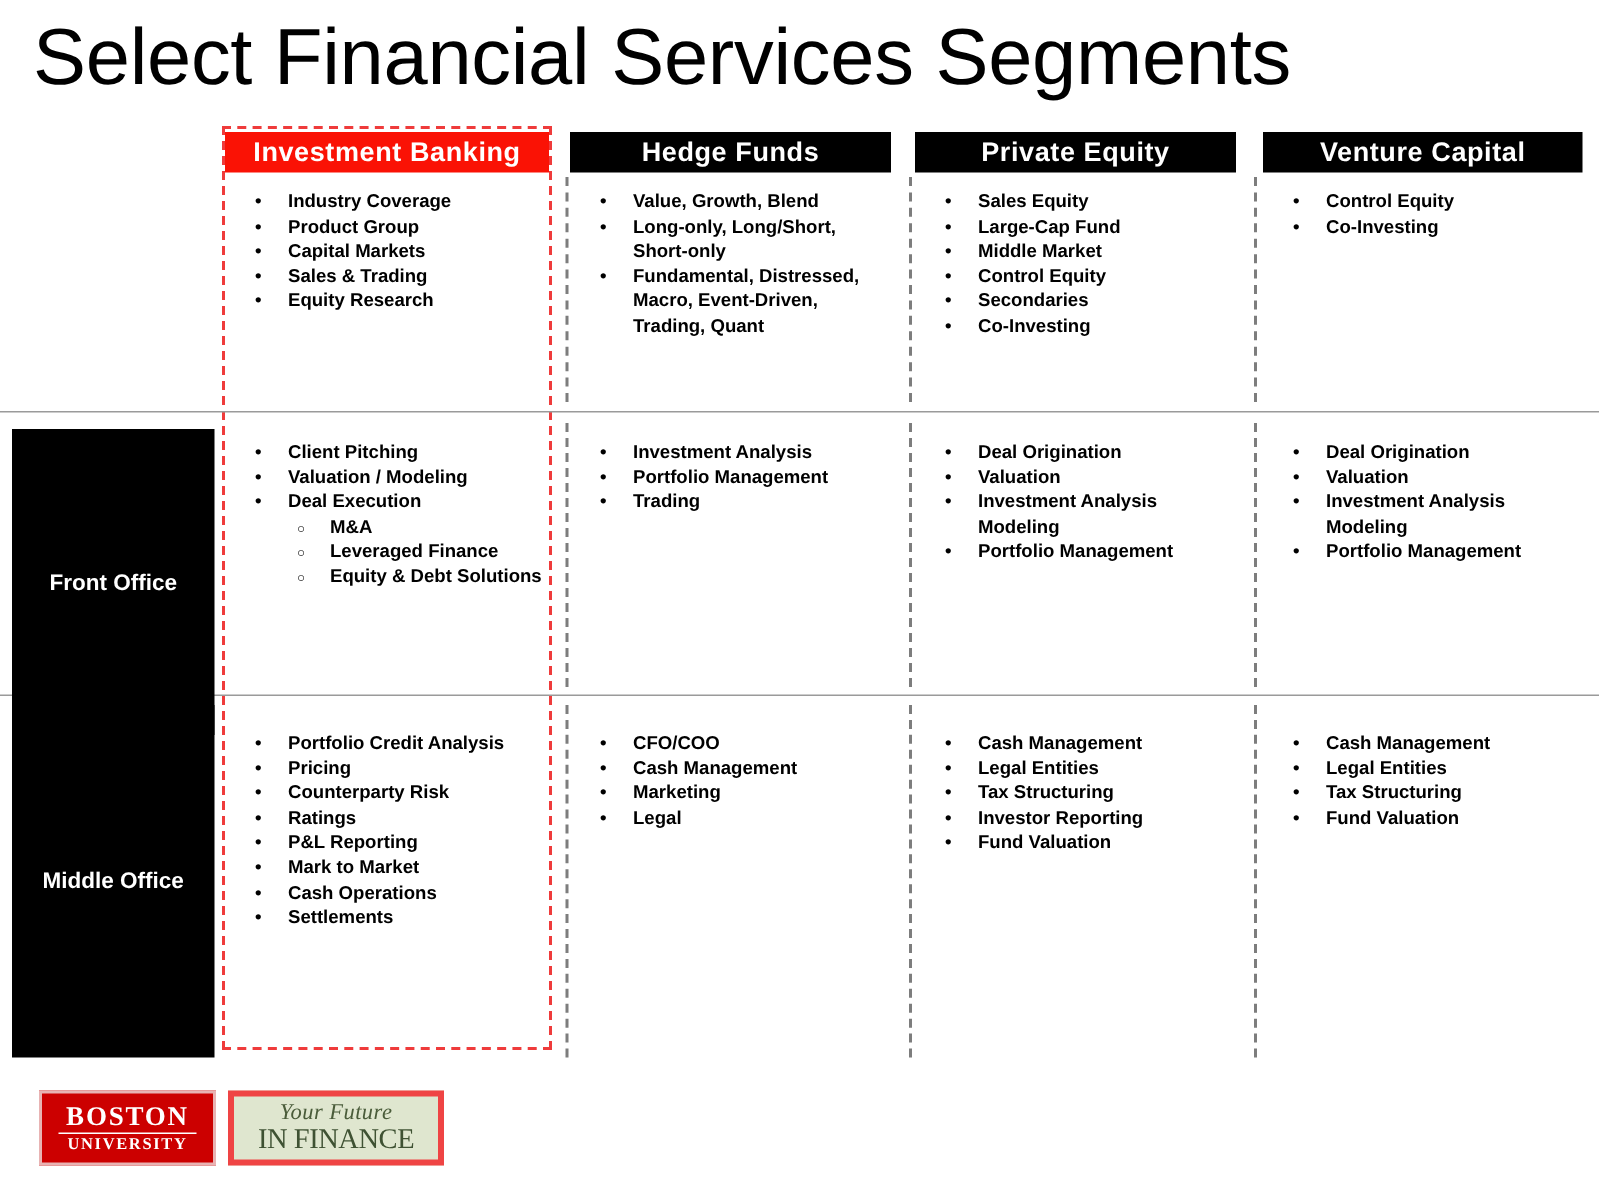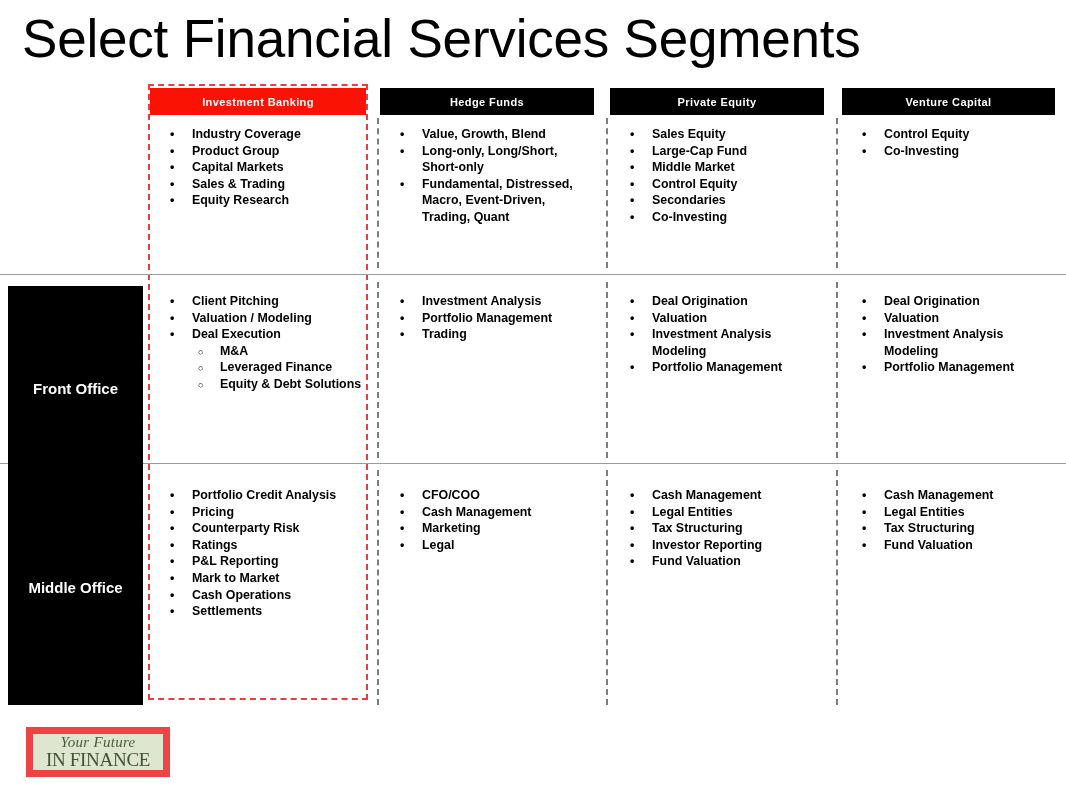--- a/index.html
+++ b/index.html
@@ -35,21 +35,21 @@
     white-space: nowrap;
   }
 
   
   .col-header {
     position: absolute;
     top: 88px;
     height: 27px;
     background: #000000;
     color: #ffffff;
-    font-size: 11px;
+    font-size: 18px;
     font-weight: bold;
     letter-spacing: 0.4px;
     display: flex;
     align-items: center;
     justify-content: center;
     box-sizing: border-box;
   }
   .col-header.accent {
     background: #fa1205;
   }
@@ -172,21 +172,21 @@
   #bu-logo .bu-bot {
     font-size: 11px;
     font-weight: bold;
     letter-spacing: 1.1px;
     font-family: "Liberation Serif", serif;
   }
   #yf-logo {
     width: 144px;
     height: 50px;
     background: #dfe6cf;
-    border: 7px solid #ef4444;
+    border: 4px solid #ef4444;
     box-sizing: border-box;
     display: flex;
     flex-direction: column;
     align-items: center;
     justify-content: center;
     color: #3f5233;
     position: relative;
   }
   #yf-logo .yf-top {
     font-family: "Liberation Serif", serif;
@@ -348,19 +348,24 @@
   <div class="cell" style="left:842px; top:487px; width:214px;">
     <ul>
         <li><span class="bullet">•</span><span>Cash Management</span></li>
         <li><span class="bullet">•</span><span>Legal Entities</span></li>
         <li><span class="bullet">•</span><span>Tax Structuring</span></li>
         <li><span class="bullet">•</span><span>Fund Valuation</span></li>
       </ul>
   </div>
 
   <div id="footer-logos">
+    <div id="bu-logo">
+      <div class="bu-top">BOSTON</div>
+      <div class="bu-rule"></div>
+      <div class="bu-bot">UNIVERSITY</div>
+    </div>
     <div id="yf-logo">
       <div class="yf-top">Your Future</div>
       <div class="yf-bot">IN FINANCE</div>
     </div>
   </div>
 
 </div>
 
 </body></html>

